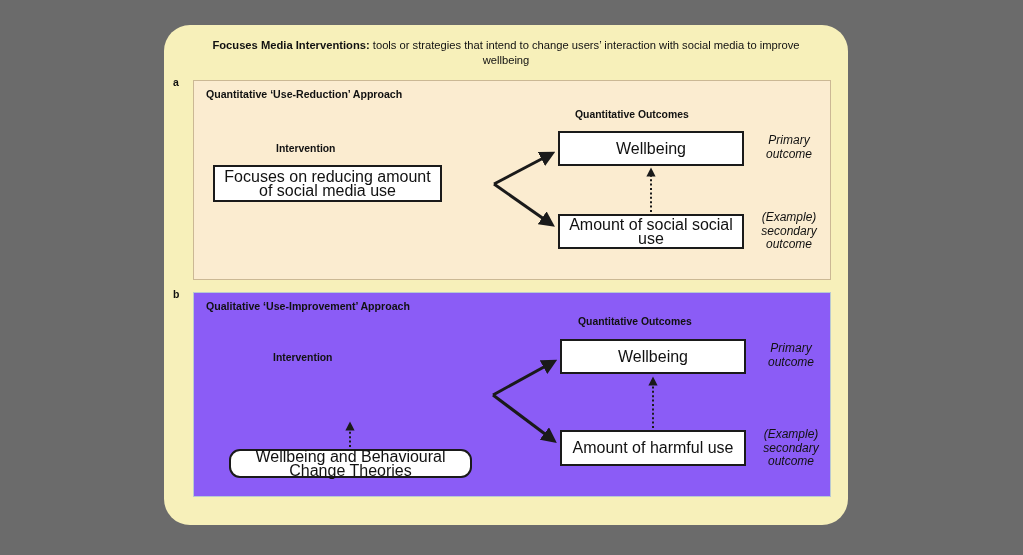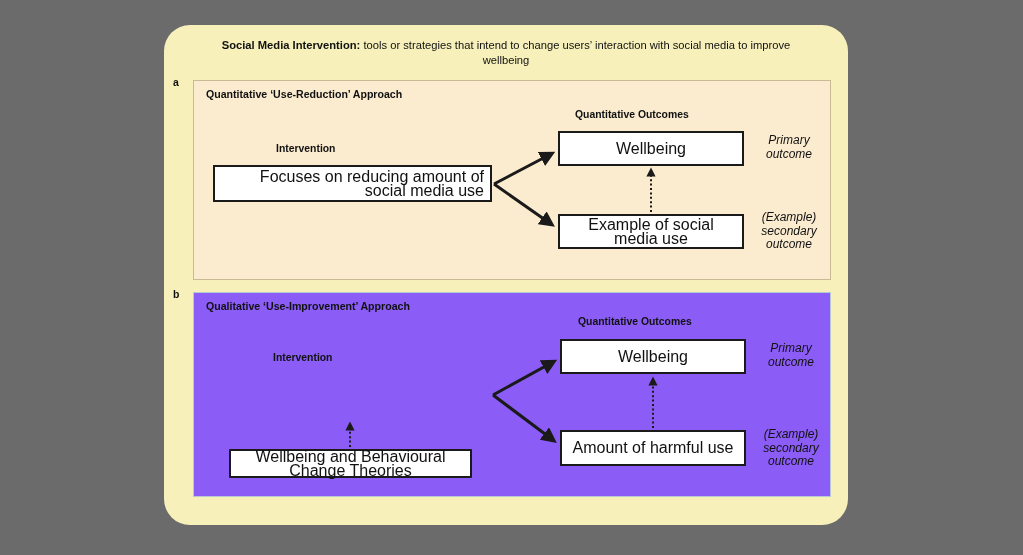--- a/index.html
+++ b/index.html
@@ -110,21 +110,21 @@
     display: flex;
     align-items: center;
     justify-content: center;
     text-align: center;
     font-size: 16px;
     line-height: 14px;
     color: #111;
     padding: 0 6px;
   }
   .flow-box.rounded {
-    border-radius: 1px;
+    border-radius: 11px;
     border-width: 2px;
   }
 
   
   .side-note {
     position: absolute;
     font-size: 12px;
     line-height: 13.5px;
     font-style: italic;
     color: #111;
@@ -143,38 +143,38 @@
   }
 </style>
 </head>
 <body>
 
 <div id="figure-root">
 
   <div class="outer-card">
 
     <div class="main-caption">
-      <b>Social Media Intervention:</b><span> tools or strategies that intend to change users’ interaction with social media to improve wellbeing</span>
+      <b>Focuses Media Interventions:</b><span> tools or strategies that intend to change users’ interaction with social media to improve wellbeing</span>
     </div>
 
   </div>
 
   <div class="panel-letter a">a</div>
   <div class="panel-letter b">b</div>
 
   <div class="panel panel-a">
     <div class="panel-title">Quantitative ‘Use-Reduction’ Approach</div>
   </div>
 
   <div class="heading" style="left:276px; top:143px; width:152px;">Intervention</div>
   <div class="heading" style="left:575px; top:109px; width:152px;">Quantitative Outcomes</div>
 
-  <div class="flow-box" style="left:213px; top:165px; width:279px; height:37px;text-align:right;">Focuses on reducing amount of social media use</div>
+  <div class="flow-box" style="left:213px; top:165px; width:229px; height:37px;">Focuses on reducing amount of social media use</div>
   <div class="flow-box" style="left:558px; top:131px; width:186px; height:35px;">Wellbeing</div>
-  <div class="flow-box" style="left:558px; top:214px; width:186px; height:35px;">Example of social media use</div>
+  <div class="flow-box" style="left:558px; top:214px; width:186px; height:35px;">Amount of social social use</div>
 
   <div class="side-note" style="left:752px; top:134px; width:74px;">Primary
 outcome</div>
   <div class="side-note" style="left:750px; top:211px; width:78px;">(Example)
 secondary
 outcome</div>
 
   <div class="panel panel-b">
     <div class="panel-title">Qualitative ‘Use-Improvement’ Approach</div>
   </div>

